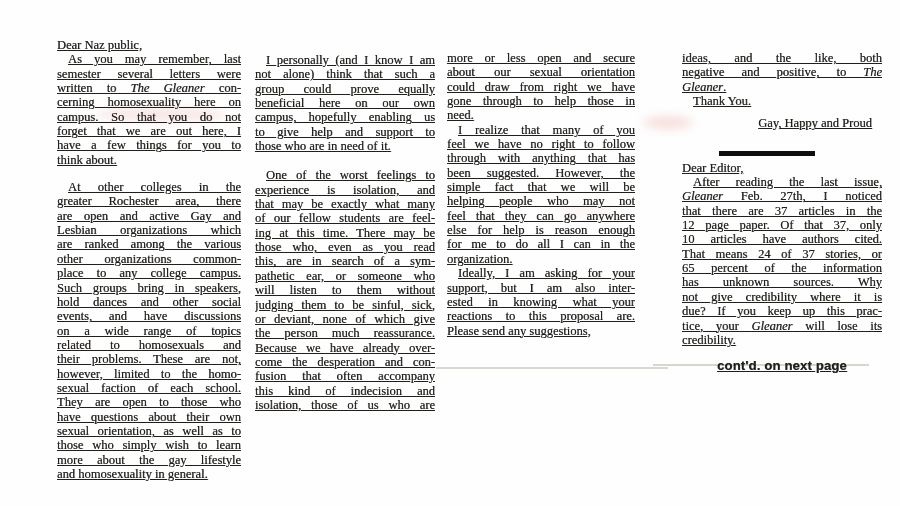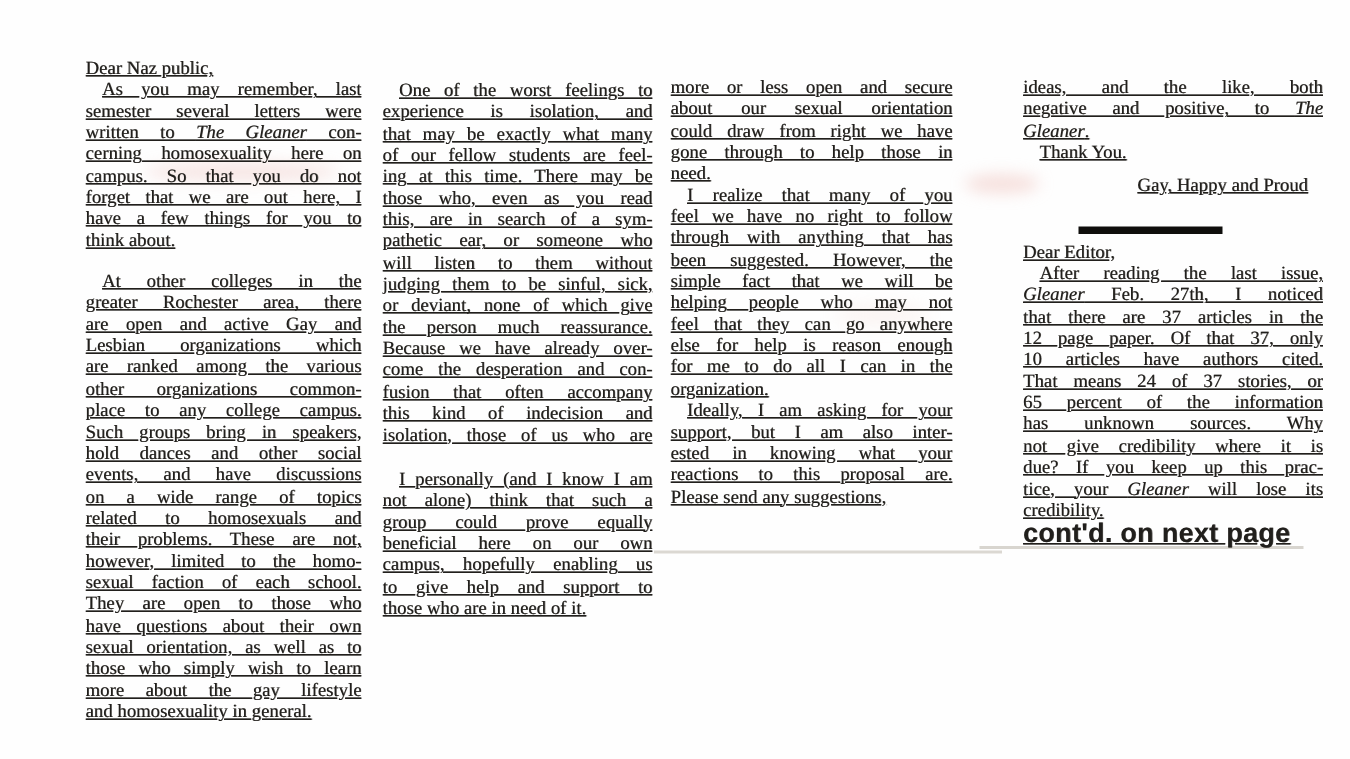--- a/index.html
+++ b/index.html
@@ -48,25 +48,25 @@
     padding-right:10px;
   }
   .divider{
     margin-top:20px;
     margin-left:37px;
     width:96px;height:5px;
     background:var(--divider);
   }
   .divider + .paragraph{margin-top:5px;}
   .continued{
-    margin-top:1px;
+    margin-top:12px;
     font-family:"Liberation Sans","DejaVu Sans",sans-serif;
     font-weight:bold;
-    font-size:18px;
-    text-align:left;
+    font-size:13px;
+    text-align:center;
     letter-spacing:0.2px;
   }
 
   
   .smudge{position:absolute;border-radius:50%;pointer-events:none;}
   .s1{left:96px;top:108px;width:130px;height:13px;background:rgba(233,176,168,0.30);filter:blur(5px);}
   .s2{left:643px;top:116px;width:50px;height:13px;background:rgba(233,176,168,0.38);filter:blur(5px);}
   .s3{left:556px;top:204px;width:64px;height:12px;background:rgba(236,200,190,0.22);filter:blur(6px);}
   .streak{position:absolute;pointer-events:none;}
   .k1{left:436px;top:367px;width:232px;height:2px;background:#dbd8d2;filter:blur(0.5px);}
@@ -113,46 +113,46 @@
         <div class="line">They are open to those who</div>
         <div class="line">have questions about their own</div>
         <div class="line">sexual orientation, as well as to</div>
         <div class="line">those who simply wish to learn</div>
         <div class="line">more about the gay lifestyle</div>
         <div class="line end">and homosexuality in general.</div>
       </div>
     </div>
   <div class="col" id="column-2">
       <div class="block paragraph">
+        <div class="line indent">I personally (and I know I am</div>
+        <div class="line">not alone) think that such a</div>
+        <div class="line">group could prove equally</div>
+        <div class="line">beneficial here on our own</div>
+        <div class="line">campus, hopefully enabling us</div>
+        <div class="line">to give help and support to</div>
+        <div class="line end">those who are in need of it.</div>
+      </div>
+      <div class="block paragraph">
         <div class="line indent">One of the worst feelings to</div>
         <div class="line">experience is isolation, and</div>
         <div class="line">that may be exactly what many</div>
         <div class="line">of our fellow students are feel-</div>
         <div class="line">ing at this time. There may be</div>
         <div class="line">those who, even as you read</div>
         <div class="line">this, are in search of a sym-</div>
         <div class="line">pathetic ear, or someone who</div>
         <div class="line">will listen to them without</div>
         <div class="line">judging them to be sinful, sick,</div>
         <div class="line">or deviant, none of which give</div>
         <div class="line">the person much reassurance.</div>
         <div class="line">Because we have already over-</div>
         <div class="line">come the desperation and con-</div>
         <div class="line">fusion that often accompany</div>
         <div class="line">this kind of indecision and</div>
         <div class="line">isolation, those of us who are</div>
-      </div>
-      <div class="block paragraph">
-        <div class="line indent">I personally (and I know I am</div>
-        <div class="line">not alone) think that such a</div>
-        <div class="line">group could prove equally</div>
-        <div class="line">beneficial here on our own</div>
-        <div class="line">campus, hopefully enabling us</div>
-        <div class="line">to give help and support to</div>
-        <div class="line end">those who are in need of it.</div>
       </div>
     </div>
   <div class="col" id="column-3">
       <div class="block paragraph">
         <div class="line">more or less open and secure</div>
         <div class="line">about our sexual orientation</div>
         <div class="line">could draw from right we have</div>
         <div class="line">gone through to help those in</div>
         <div class="line end">need.</div>
         <div class="line indent">I realize that many of you</div>

